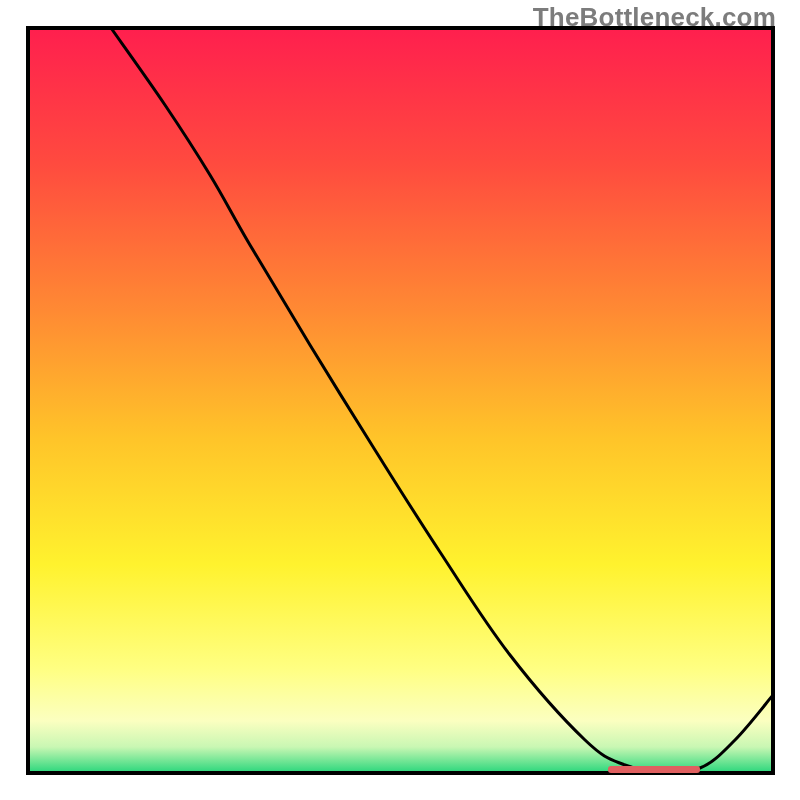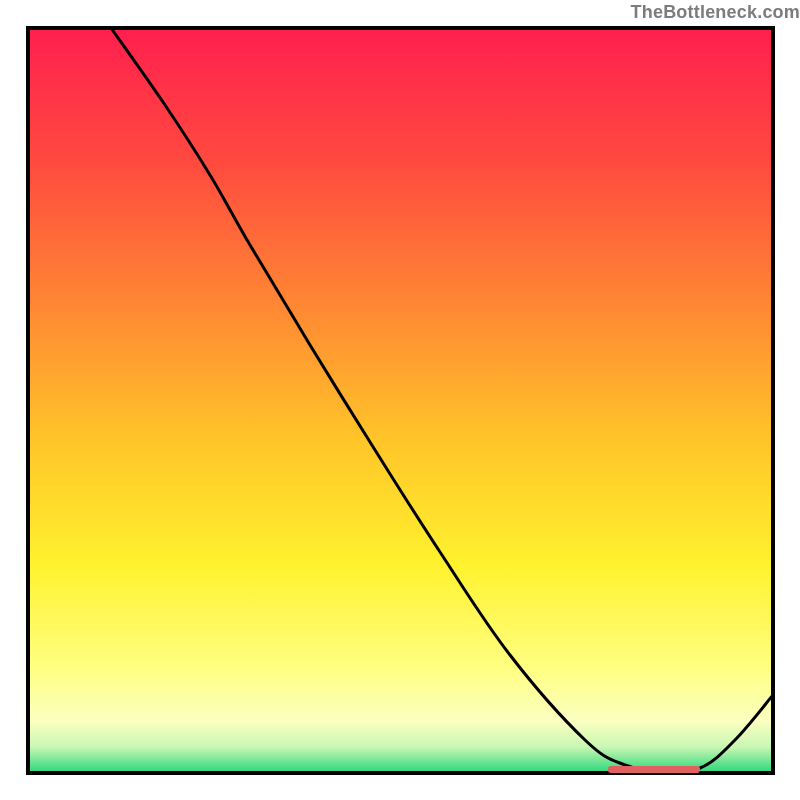--- a/index.html
+++ b/index.html
@@ -12,22 +12,22 @@
     overflow: hidden;
   }
   .stage {
     position: relative;
     width: 800px;
     height: 800px;
   }
   .watermark {
     position: absolute;
     top: 2px;
-    right: 0;
-    font-size: 18px;
+    right: 24px;
+    font-size: 26px;
     font-weight: bold;
     color: #7c7c7c;
     letter-spacing: 0.2px;
     user-select: none;
   }
   svg.plot {
     position: absolute;
     left: 0;
     top: 0;
   }

